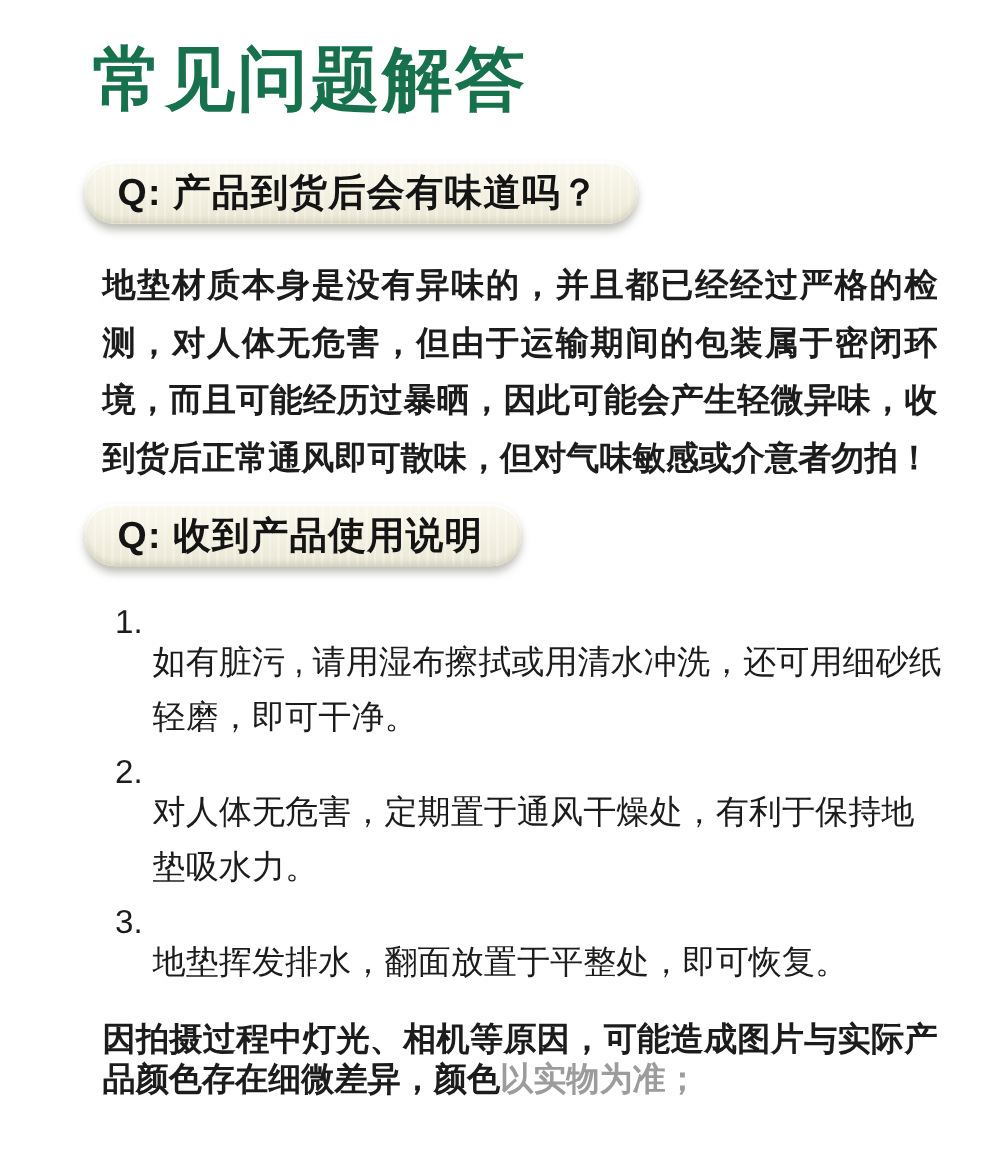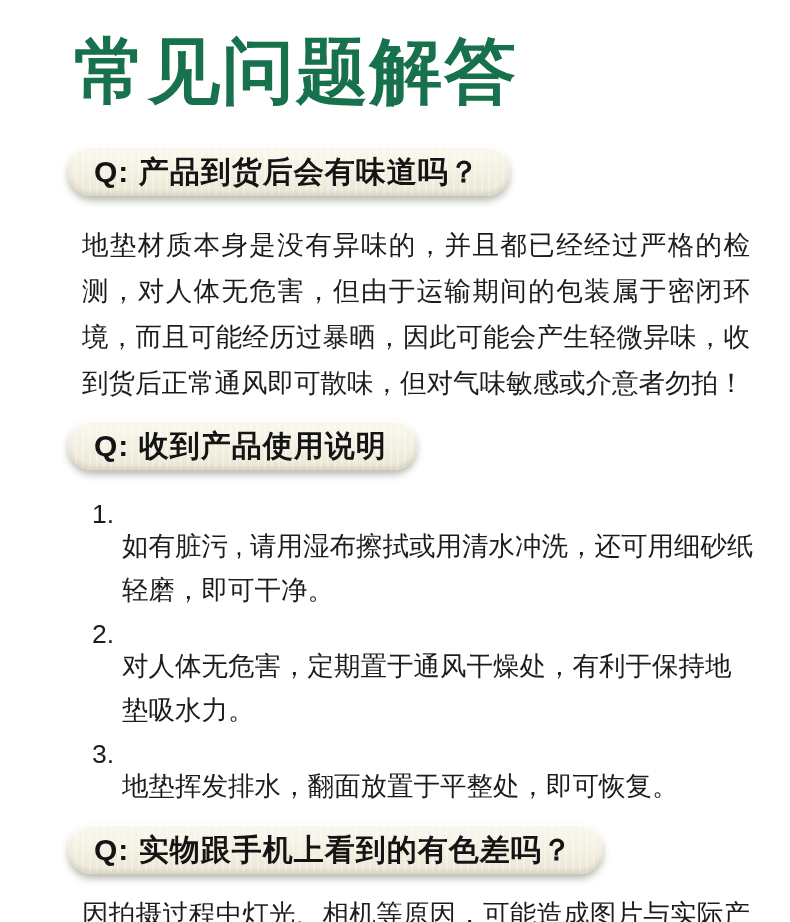--- a/index.html
+++ b/index.html
@@ -17,21 +17,21 @@
   }
   .page {
     position: relative;
     width: 790px;
     height: 922px;
   }
 
   
   .page-title {
     margin: 32px 0 0 74px;
-    font-size: 72px;
+    font-size: 56px;
     line-height: 1.1;
     font-weight: 900;
     color: #17714d;
     letter-spacing: 2px;
   }
 
   
   .qbanner {
     display: inline-block;
     margin-left: 68px;
@@ -55,20 +55,21 @@
   .sec-3 .qbanner { margin-top: 16px; }
 
   
   .answer {
     width: 668px;
     margin: 26px 0 0 82px;
     font-size: 26.5px;
     line-height: 46px;
     color: #1c1c1c;
     text-align: justify;
+    font-weight: bold;
   }
   .answer-last {
     margin-top: 24px;
     line-height: 32px;
   }
   .faded {
     color: #9c9c9c;
   }
 
   
@@ -123,19 +124,16 @@
         <span class="txt">对人体无危害，定期置于通风干燥处，有利于保持地垫吸水力。</span>
       </li>
       <li>
         <span class="num">3.</span>
         <span class="txt">地垫挥发排水，翻面放置于平整处，即可恢复。</span>
       </li>
     </ol>
   </section>
 
   <section class="sec-3">
-    <div class="qbanner">
-      <span>Q: 实物跟手机上看到的有色差吗？</span>
-    </div>
     <p class="answer answer-last"><span>因拍摄过程中灯光、相机等原因，可能造成图片与实际产品颜色存在细微差异，颜色</span><span class="faded">以实物为准；</span></p>
   </section>
 
 </div>
 
 </body></html>

